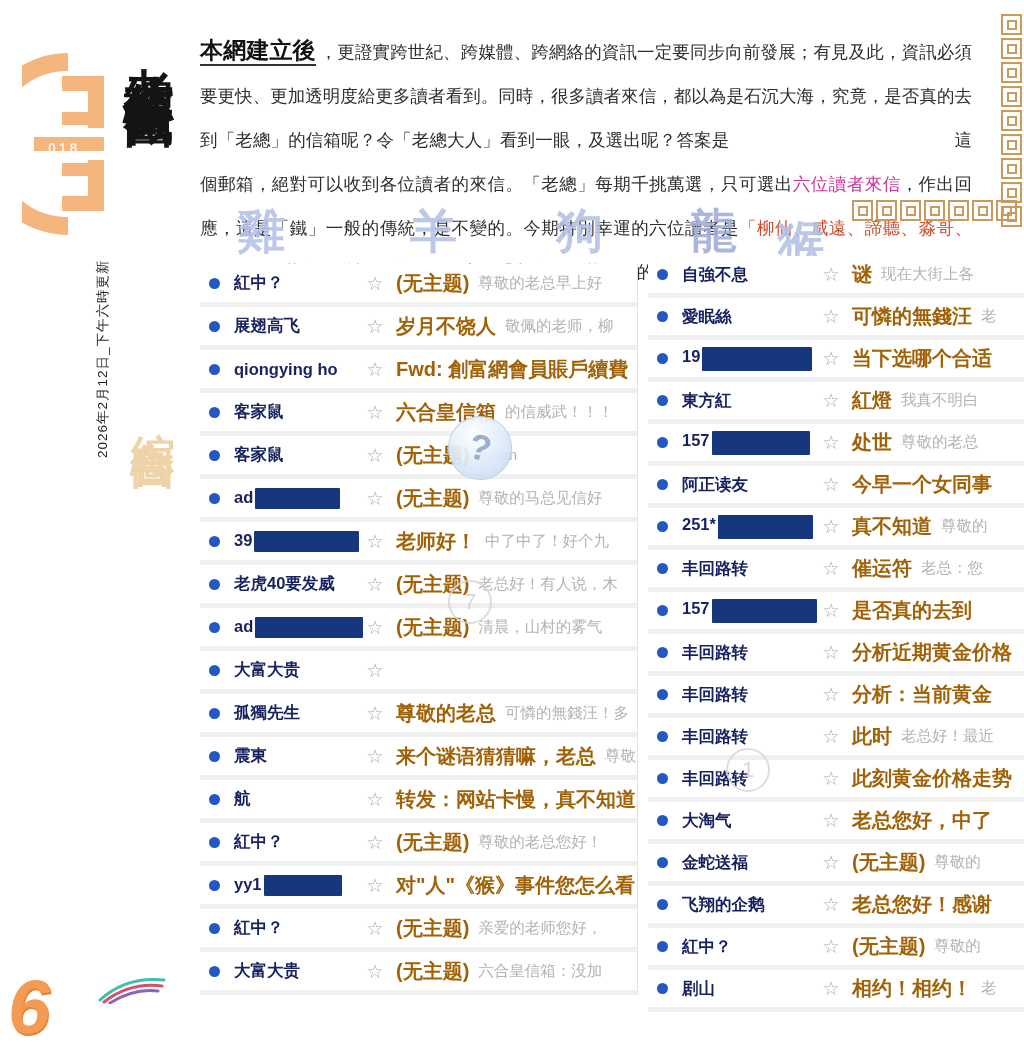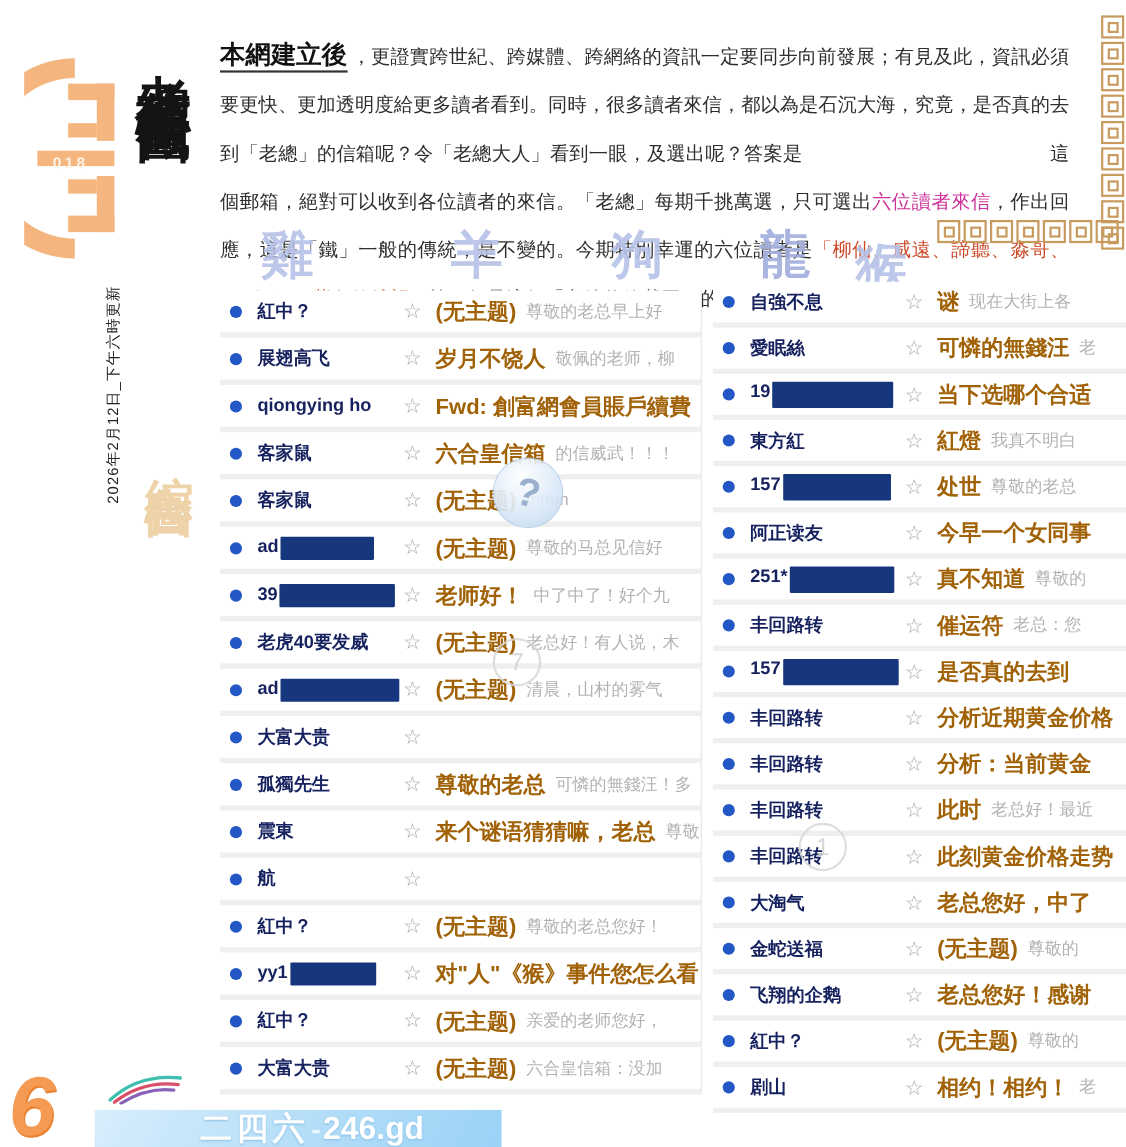--- a/index.html
+++ b/index.html
@@ -286,20 +286,21 @@
     <span class="star">☆</span>
     <span class="subject">来个谜语猜猜嘛，老总</span>
     <span class="preview">尊敬</span>
   </div>
       <div class="mail-row">
     <span class="dot"></span>
     <span class="sender">
           <span class="sender-text">航</span>
         </span>
     <span class="star">☆</span>
+    <span class="subject">转发：网站卡慢，真不知道</span>
     <span class="preview"></span>
   </div>
       <div class="mail-row">
     <span class="dot"></span>
     <span class="sender">
           <span class="sender-text">紅中？</span>
         </span>
     <span class="star">☆</span>
     <span class="subject">(无主题)</span>
     <span class="preview">尊敬的老总您好！</span>
@@ -499,25 +500,20 @@
     <span class="star">☆</span>
     <span class="subject">相约！相约！</span>
     <span class="preview">老</span>
   </div>
     </div>
 
   <div class="stamp-q">?</div>
   <div class="stamp-circle stamp-7">7</div>
   <div class="stamp-circle stamp-1">1</div>
 
-  <div class="footer-banner">
-    <span class="brand-cn">二四六</span>
-    <span class="brand-dash">-</span>
-    <span class="brand-domain">246.gd</span>
-  </div>
   <div class="logo6">6</div>
   <svg class="swoosh" width="72" height="30" viewBox="0 0 72 30">
     <path d="M4 26 Q30 2 68 6" stroke="#3fbfae" stroke-width="3" fill="none" stroke-linecap="round"></path>
     <path d="M8 28 Q34 8 66 12" stroke="#d94f6a" stroke-width="3" fill="none" stroke-linecap="round"></path>
     <path d="M14 29 Q38 14 62 17" stroke="#8a63b8" stroke-width="3" fill="none" stroke-linecap="round"></path>
   </svg>
 
 </div>
 
 </body></html>

